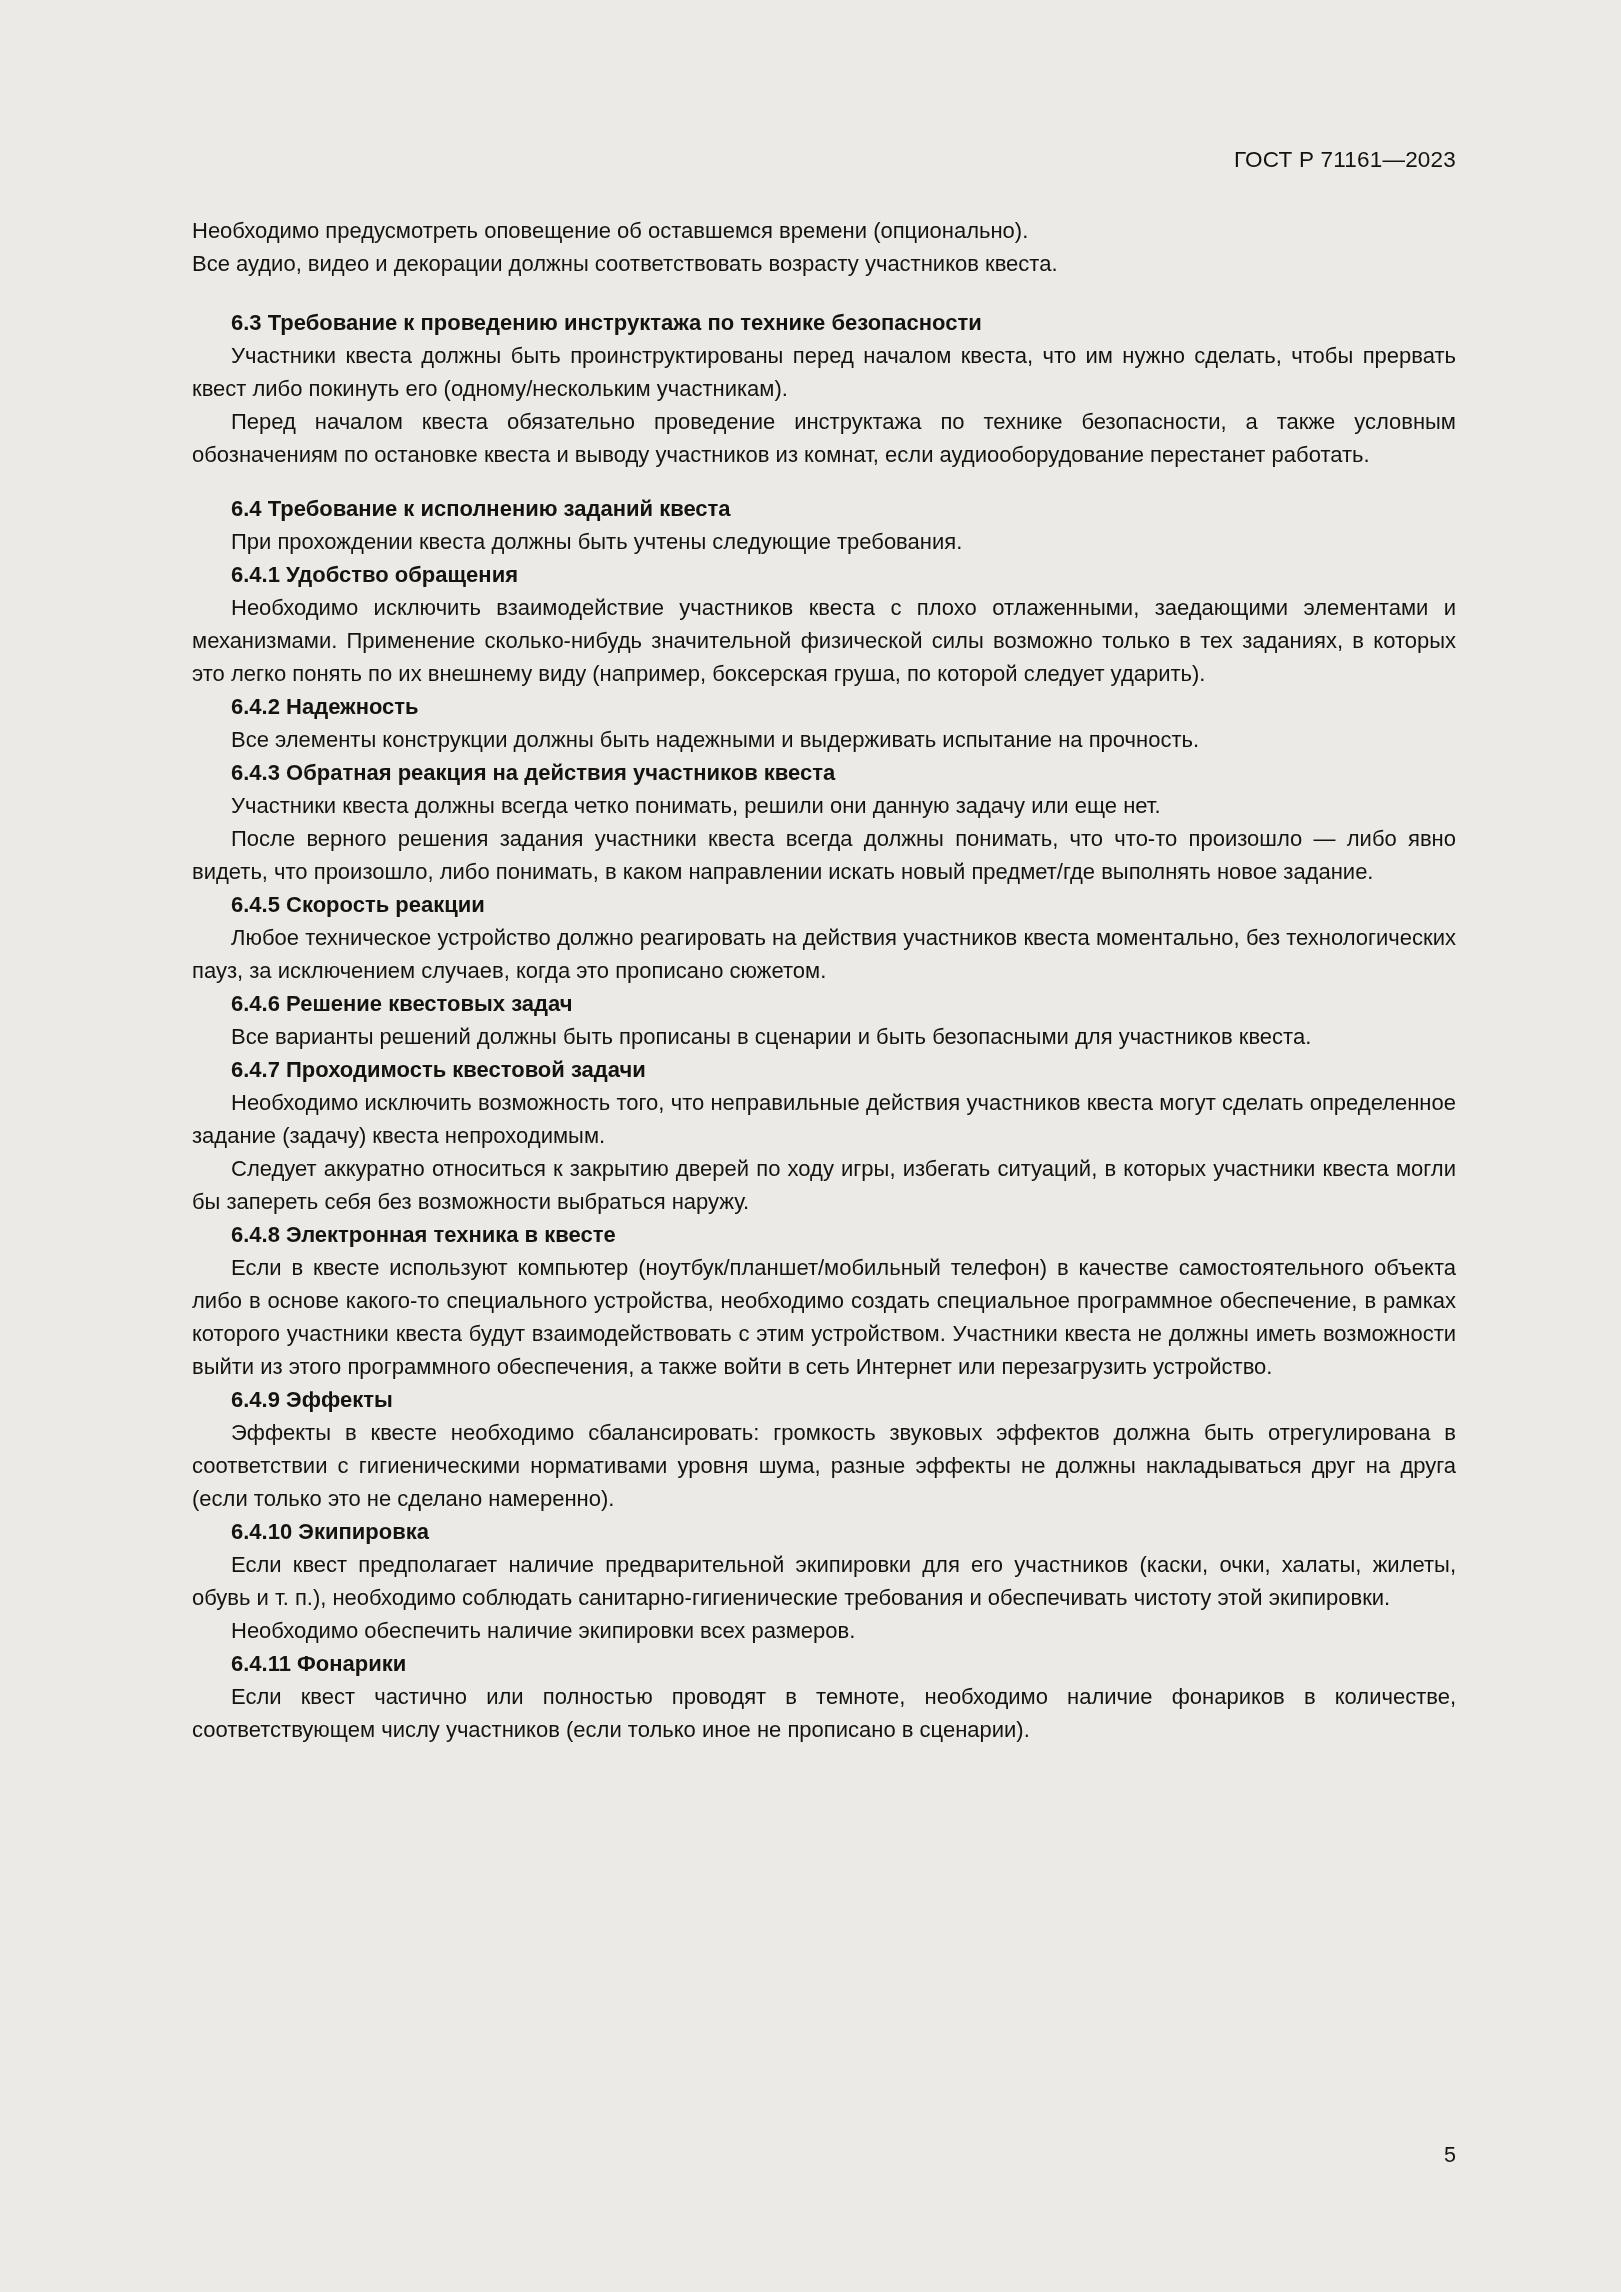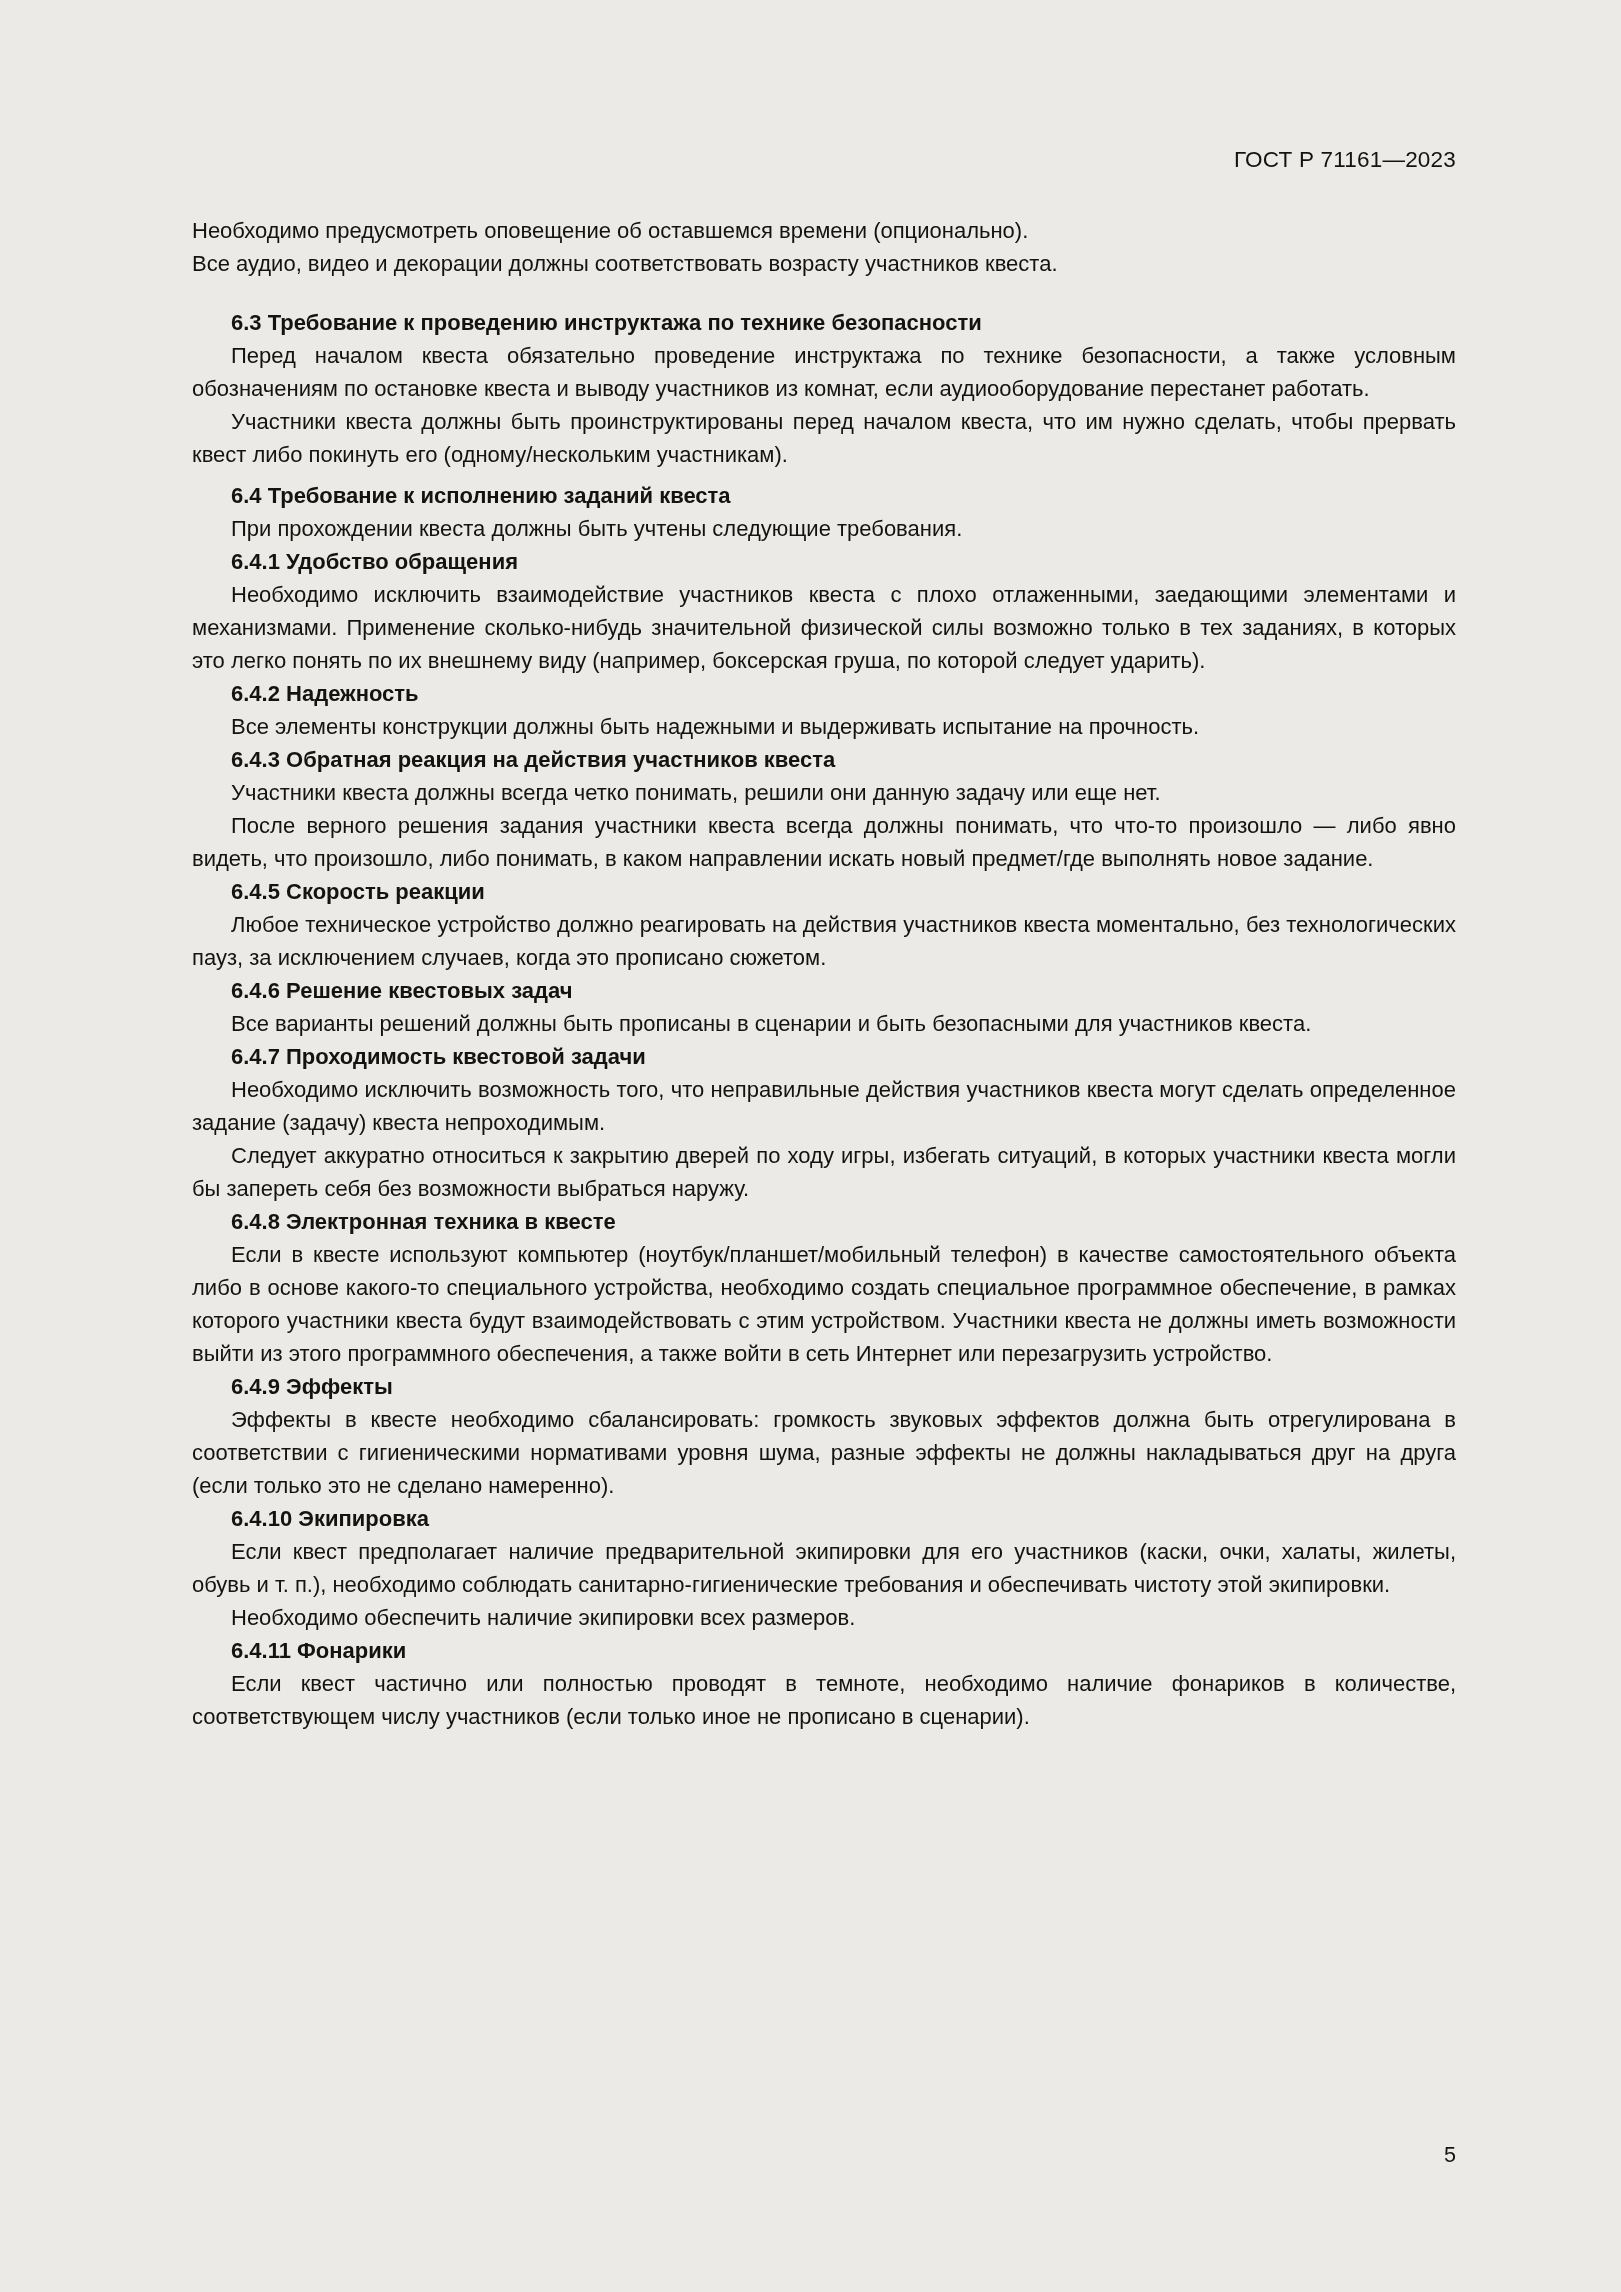--- a/index.html
+++ b/index.html
@@ -46,21 +46,21 @@
     text-indent: 0;
   }
   h3 {
     margin: 0;
     font-size: 22px;
     line-height: 33px;
     font-weight: bold;
     text-indent: 39px;
   }
   .gap-before {
-    margin-top: 8px;
+    margin-top: 21px;
   }
   .gap-after {
     margin-bottom: 25.5px;
   }
   .pagenum {
     position: absolute;
     bottom: 125px;
     right: 165px;
     font-size: 21.6px;
   }
@@ -71,22 +71,22 @@
 <div class="page">
 
   <div class="header">ГОСТ Р 71161—2023</div>
 
   <div class="content">
 
     <p class="noindent">Необходимо предусмотреть оповещение об оставшемся времени (опционально).</p>
     <p class="noindent gap-after">Все аудио, видео и декорации должны соответствовать возрасту участников квеста.</p>
 
     <h3 class="gap-before">6.3 Требование к проведению инструктажа по технике безопасности</h3>
+    <p class="indent">Участники квеста должны быть проинструктированы перед началом квеста, что им нужно сделать, чтобы прервать квест либо покинуть его (одному/нескольким участникам).</p>
     <p class="indent">Перед началом квеста обязательно проведение инструктажа по технике безопасности, а также условным обозначениям по остановке квеста и выводу участников из комнат, если аудиооборудование перестанет работать.</p>
-    <p class="indent">Участники квеста должны быть проинструктированы перед началом квеста, что им нужно сделать, чтобы прервать квест либо покинуть его (одному/нескольким участникам).</p>
 
     <h3 class="gap-before">6.4 Требование к исполнению заданий квеста</h3>
     <p class="indent">При прохождении квеста должны быть учтены следующие требования.</p>
 
     <h3>6.4.1 Удобство обращения</h3>
     <p class="indent">Необходимо исключить взаимодействие участников квеста с плохо отлаженными, заедающими элементами и механизмами. Применение сколько-нибудь значительной физической силы возможно только в тех заданиях, в которых это легко понять по их внешнему виду (например, боксерская груша, по которой следует ударить).</p>
 
     <h3>6.4.2 Надежность</h3>
     <p class="indent">Все элементы конструкции должны быть надежными и выдерживать испытание на прочность.</p>
 

